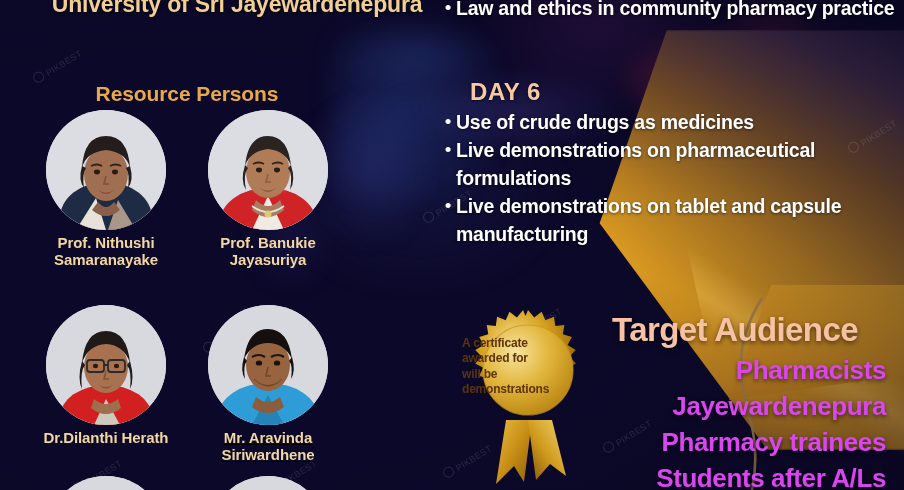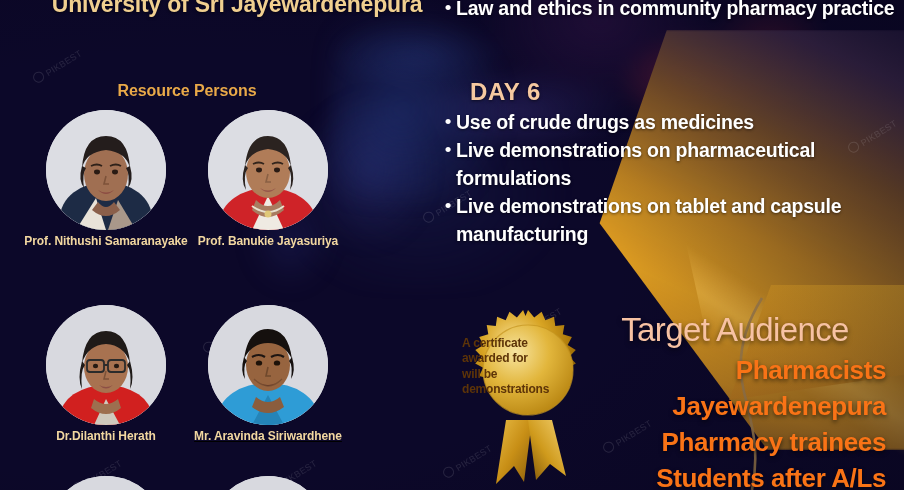--- a/index.html
+++ b/index.html
@@ -139,21 +139,21 @@
     color: #f0cf90;
     text-shadow: 0 1px 3px rgba(0,0,0,.6);
     white-space: nowrap;
   }
 
   .resource-heading {
     position: absolute;
     left: 22px; top: 82px;
     width: 330px;
     text-align: center;
-    font-size: 16px;
+    font-size: 21px;
     font-weight: 700;
     color: #e9a948;
     letter-spacing: -.1px;
   }
 
   .people-grid {
     position: absolute;
     left: 22px; top: 110px;
     width: 340px;
   }
@@ -167,21 +167,21 @@
     height: 120px;
     border-radius: 50%;
     margin: 0 auto;
     overflow: hidden;
     background: #dcdde3;
     position: relative;
   }
   .avatar svg { display: block; }
   .person-name {
     margin-top: 5px;
-    font-size: 12px;
+    font-size: 15px;
     font-weight: 600;
     line-height: 1.12;
     color: #f2d7a0;
     letter-spacing: -.1px;
   }
   .person-name.two-line { line-height: 1.1; }
 
   
   .bullets-top {
     position: absolute;
@@ -244,33 +244,33 @@
     letter-spacing: -.2px;
   }
 
   
   .target-title {
     position: absolute;
     left: 575px; top: 311px;
     width: 320px;
     text-align: center;
     font-size: 33px;
-    font-weight: 400;
+    font-weight: 700;
     color: #f7c2a3;
     letter-spacing: -.6px;
     text-shadow: 0 2px 5px rgba(0,0,0,.55);
   }
   .audience-list {
     position: absolute;
     right: 18px; top: 352px;
     width: 400px;
     text-align: right;
   }
   .audience-item {
-    color: #f97316;
+    color: #d946ef;
     font-size: 26px;
     font-weight: 700;
     line-height: 36px;
     letter-spacing: -.4px;
     text-shadow: 0 2px 4px rgba(0,0,0,.55);
   }
 </style>
 </head>
 <body>
 

